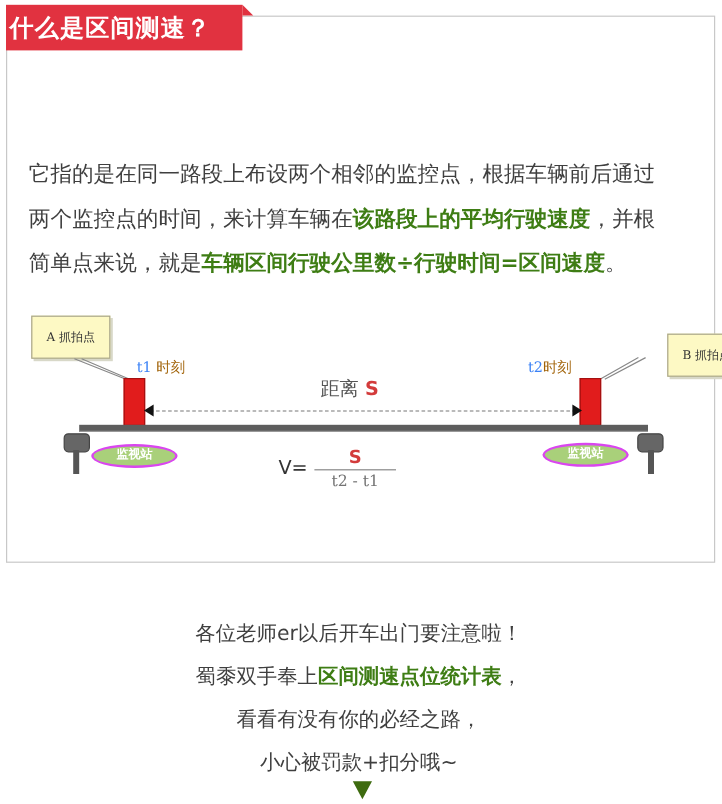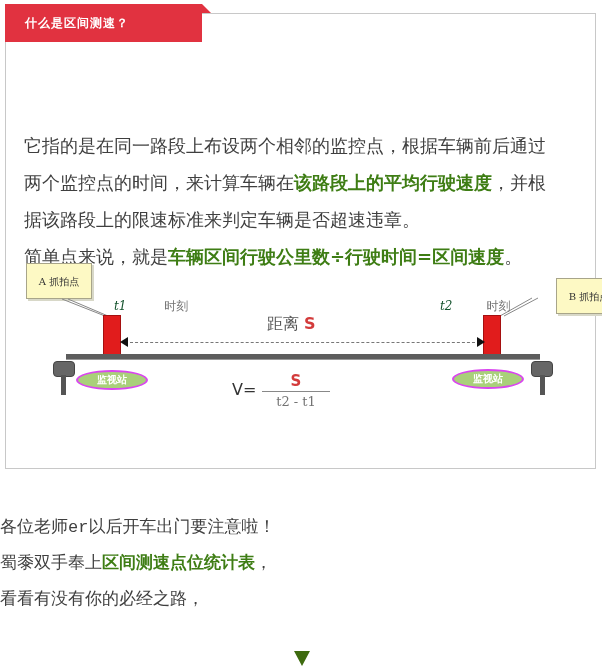--- a/index.html
+++ b/index.html
@@ -5,22 +5,22 @@
   * { box-sizing: border-box; margin: 0; padding: 0; }
   html, body { width: 602px; height: 670px; background: #ffffff; overflow: hidden; }
   body { font-family: "DejaVu Sans", "Liberation Sans", sans-serif; color: #3f3f3f; position: relative; }
 
   .card {
     position: absolute; left: 5px; top: 13px; width: 591px; height: 456px;
     border: 1px solid #c8c8c8; border-top: 1px solid #c8c8c8;
   }
   .badge {
     position: absolute; left: 5px; top: 4px; height: 38px; width: 197px;
-    background: #e13240; color: #ffffff; font-weight: bold; font-size: 12px;
-    line-height: 38px; padding-left: 20px; letter-spacing: 1px; z-index: 2;
+    background: #e13240; color: #ffffff; font-weight: bold; font-size: 20px;
+    line-height: 38px; padding-left: 3px; letter-spacing: 1px; z-index: 2;
   }
   .badge-fold {
     position: absolute; left: 202px; top: 4px; width: 0; height: 0;
     border-left: 9px solid #e13240; border-top: 9px solid transparent; z-index: 2;
   }
 
   .para { position: absolute; left: 24px; width: 560px; font-size: 18px; line-height: 37px; color: #3f3f3f; white-space: nowrap; }
   .para-1 { top: 83px; margin-top: 44px; }
   .hl { color: #3e7d14; font-weight: bold; }
 
@@ -30,56 +30,55 @@
     font-size: 10px; color: #333; text-align: center; line-height: 36px; font-family: "DejaVu Serif", serif;
     box-shadow: 2px 2px 0 #d8d8c8;
   }
   .callout-a { left: 4px; top: 5px; }
   .callout-b { left: 494px; top: 20px; margin-left: 40px; }
   .pole-red { position: absolute; width: 18px; height: 40px; background: #e11c1c; border: 1px solid #a51010; }
   .pole-a { left: 81px; top: 57px; }
   .pole-b { left: 461px; top: 57px; }
   .road { position: absolute; left: 44px; top: 96px; width: 474px; height: 6px; background: #5d5d5d; border-bottom: 1px solid #999; }
   .time-label { position: absolute; font-size: 12px; font-family: "DejaVu Serif", serif; }
-  .time-label .t { color: #14532d; font-style: italic; }
-  .time-label .k { color: #737373; margin-left: 34px; }
+  .time-label .t { color: #3b82f6; }
+  .time-label .k { color: #a16207; }
   .time-a { left: 92px; top: 40px; }
   .time-b { left: 418px; top: 40px; }
   .dist-line { position: absolute; left: 103px; top: 84px; width: 355px; border-top: 1.5px dashed #777; }
   .arrow-left { position: absolute; left: 98px; top: 79px; width: 0; height: 0; border-top: 5px solid transparent; border-bottom: 5px solid transparent; border-right: 8px solid #111; }
   .arrow-right { position: absolute; left: 455px; top: 79px; width: 0; height: 0; border-top: 5px solid transparent; border-bottom: 5px solid transparent; border-left: 8px solid #111; }
   .dist-label { position: absolute; left: 245px; top: 56px; font-size: 16px; color: #555; font-family: "DejaVu Serif", serif; }
   .dist-label .s { color: #d33b3b; font-weight: bold; font-family: "DejaVu Sans", sans-serif; }
   .sign { position: absolute; width: 22px; height: 16px; background: #666; border: 1px solid #444; border-radius: 4px; }
   .sign-post { position: absolute; width: 5px; height: 20px; background: #555; }
   .sign-a { left: 31px; top: 103px; } .post-a { left: 39px; top: 117px; }
   .sign-b { left: 509px; top: 103px; } .post-b { left: 518px; top: 117px; }
   .oval { position: absolute; width: 72px; height: 20px; border-radius: 50%; background: #a9d07a; border: 2px solid #d946ef; color: #fff; font-size: 10px; font-weight: bold; text-align: center; line-height: 16px; }
   .oval-a { left: 54px; top: 112px; }
   .oval-b { left: 430px; top: 111px; }
   .formula { position: absolute; left: 210px; top: 122px; font-size: 16px; color: #333; }
   .frac { position: absolute; left: 240px; top: 115px; width: 68px; text-align: center; }
   .frac-num { color: #d33b3b; font-weight: bold; font-size: 15px; display: block; line-height: 16px; }
   .frac-bar { display: block; border-top: 1px solid #888; margin: 2px 0; }
   .frac-den { color: #737373; font-size: 13px; font-family: "DejaVu Serif", serif; display: block; line-height: 15px; }
 
-  .footer { position: absolute; left: 0; top: 510px; width: 598px; text-align: left; font-size: 17px; line-height: 36px; color: #3f3f3f; font-family: Liberation Mono, monospace; }
+  .footer { position: absolute; left: 0; top: 510px; width: 598px; text-align: center; font-size: 17px; line-height: 36px; color: #3f3f3f; }
   .down-arrow { position: absolute; left: 294px; top: 651px; width: 0; height: 0; border-left: 8px solid transparent; border-right: 8px solid transparent; border-top: 15px solid #3e6b0f; }
 </style>
 </head>
 <body>
 
 <div class="card"></div>
 <div class="badge">什么是区间测速？</div>
 <div class="badge-fold"></div>
 
 <div class="para para-1">
   <div><span>它指的是在同一路段上布设两个相邻的监控点，根据车辆前后通过</span></div>
   <div><span>两个监控点的时间，来计算车辆在</span><span class="hl">该路段上的平均行驶速度</span><span>，并根</span></div>
-  <div><span>据该路段上的限速标准来判定车辆是否超速违章。</span></div>
   <div><span>简单点来说，就是</span><span class="hl">车辆区间行驶公里数÷行驶时间=区间速度</span><span>。</span></div>
 </div>
 
 <div class="diagram">
   <div class="callout callout-a">A 抓拍点</div>
   <div class="callout callout-b">B 抓拍点</div>
   <svg style="position:absolute;left:0;top:0" width="560" height="160">
     <path d="M40 41 L83 58 M46 41 L86 58" stroke="#888" stroke-width="1" fill="none"></path>
     <path d="M510 40 L478 58 M516 40 L482 58" stroke="#888" stroke-width="1" fill="none"></path>
   </svg>
@@ -103,14 +102,15 @@
     <span class="frac-num">S</span>
     <span class="frac-bar"></span>
     <span class="frac-den">t2 - t1</span>
   </div>
 </div>
 
 <div class="footer">
   <div><span>各位老师er以后开车出门要注意啦！</span></div>
   <div><span>蜀黍双手奉上</span><span class="hl">区间测速点位统计表</span><span>，</span></div>
   <div><span>看看有没有你的必经之路，</span></div>
+  <div><span>小心被罚款+扣分哦~</span></div>
 </div>
 <div class="down-arrow"></div>
 
 </body></html>

